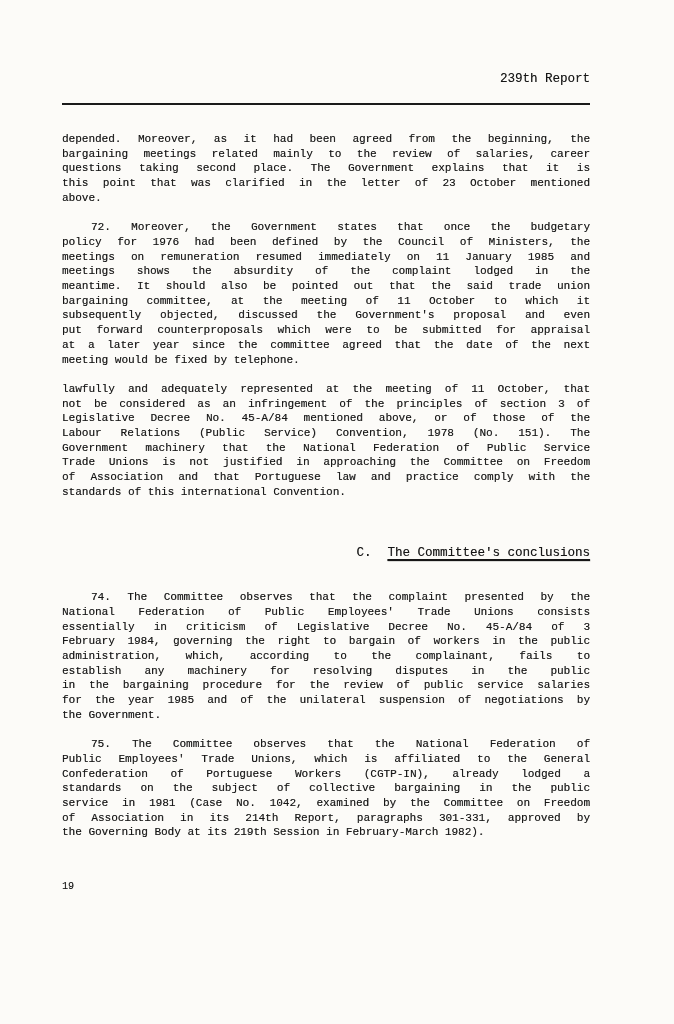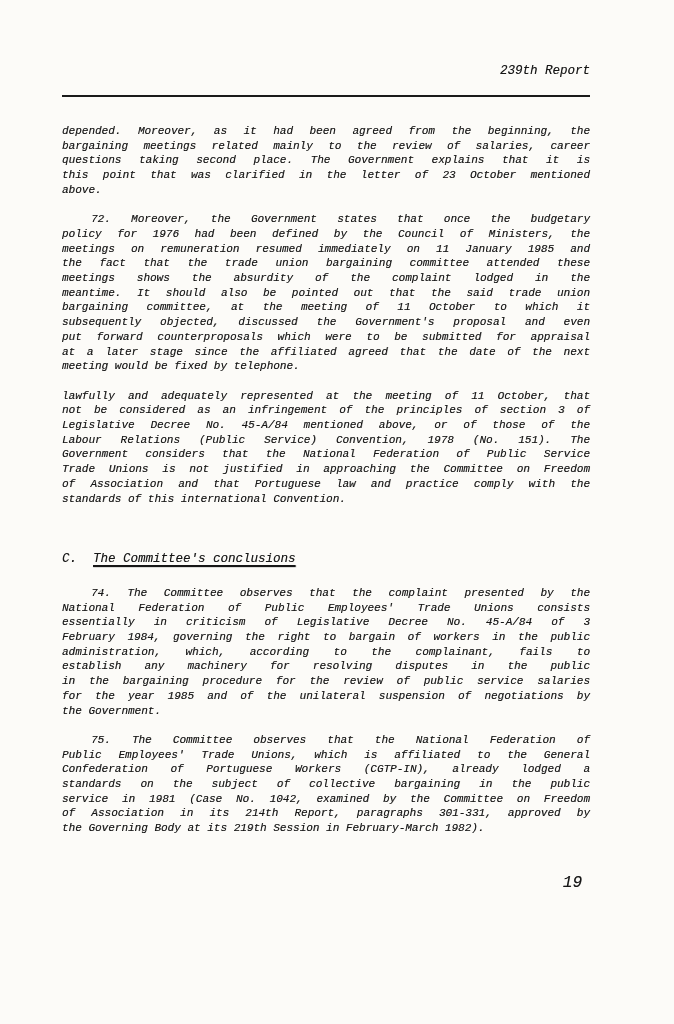--- a/index.html
+++ b/index.html
@@ -8,68 +8,66 @@
     width: 674px;
     height: 1024px;
     background: #fcfbf8;
     font-family: "Liberation Mono", "DejaVu Sans Mono", monospace;
     color: #161616;
     overflow: hidden;
   }
   .content {
     position: absolute;
     left: 62px;
-    top: 0;
+    top: 8px;
     width: 528px;
-    font-style: italic;
   }
   .report-header {
     margin-top: 64px;
     text-align: right;
     font-size: 12.5px;
     line-height: 14px;
     text-shadow: 0.3px 0.3px 0 rgba(0,0,0,0.45);
   }
   .rule {
     margin-top: 17px;
     height: 2px;
     background: #1a1a1a;
   }
   .para {
     margin-top: 14.7px;
     font-size: 11px;
     line-height: 14.7px;
     text-shadow: 0.3px 0.3px 0 rgba(0,0,0,0.45);
   }
   .para.first { margin-top: 27px; }
-  .para.after-heading { margin-top: 19px; }
+  .para.after-heading { margin-top: 30px; }
   .line {
     text-align: justify;
     text-align-last: justify;
   }
   .line.last { text-align-last: left; }
   .line.indent { padding-left: 29px; }
   .heading {
     margin-top: 46px;
     font-size: 12.5px;
     line-height: 14.7px;
-    text-align: left;
+    text-align: right;
     text-shadow: 0.3px 0.3px 0 rgba(0,0,0,0.45);
   }
   .hgap { display: inline-block; width: 16px; }
   .underline {
     text-decoration: underline;
     text-decoration-thickness: 1.5px;
     text-underline-offset: 3px;
   }
   .page-number {
     margin-top: 40px;
-    text-align: right;
     padding-right: 8px;
-    font-size: 16px;
+    font-size: 10px;
     line-height: 14.7px;
     text-shadow: 0.3px 0.3px 0 rgba(0,0,0,0.45);
   }
 </style>
 </head>
 <body>
 
 <div class="page">
   <div class="content">
 
@@ -81,36 +79,35 @@
       <div class="line">bargaining meetings related mainly to the review of salaries, career</div>
       <div class="line">questions taking second place.  The Government explains that it is</div>
       <div class="line">this point that was clarified in the letter of 23 October mentioned</div>
       <div class="line last">above.</div>
     </div>
 
     <div class="para">
       <div class="line indent">72.  Moreover, the Government states that once the budgetary</div>
       <div class="line">policy for 1976 had been defined by the Council of Ministers, the</div>
       <div class="line">meetings on remuneration resumed immediately on 11 January 1985 and</div>
-      <div class="line">the fact that the trade union bargaining committee attended these</div>
       <div class="line">meetings shows the absurdity of the complaint lodged in the</div>
       <div class="line">meantime.  It should also be pointed out that the said trade union</div>
       <div class="line">bargaining committee, at the meeting of 11 October to which it</div>
       <div class="line">subsequently objected, discussed the Government's proposal and even</div>
       <div class="line">put forward counterproposals which were to be submitted for appraisal</div>
-      <div class="line">at a later stage since the affiliated agreed that the date of the next</div>
+      <div class="line">at a later year since the committee agreed that the date of the next</div>
       <div class="line last">meeting would be fixed by telephone.</div>
     </div>
 
     <div class="para">
       <div class="line">lawfully and adequately represented at the meeting of 11 October, that</div>
       <div class="line">not be considered as an infringement of the principles of section 3 of</div>
       <div class="line">Legislative Decree No. 45-A/84 mentioned above, or of those of the</div>
       <div class="line">Labour Relations (Public Service) Convention, 1978 (No. 151).  The</div>
-      <div class="line">Government considers that the National Federation of Public Service</div>
+      <div class="line">Government machinery that the National Federation of Public Service</div>
       <div class="line">Trade Unions is not justified in approaching the Committee on Freedom</div>
       <div class="line">of Association and that Portuguese law and practice comply with the</div>
       <div class="line last">standards of this international Convention.</div>
     </div>
 
     <div class="heading">
       <span>C.</span><span class="hgap"></span><span class="underline">The Committee's conclusions</span>
     </div>
 
     <div class="para after-heading">

